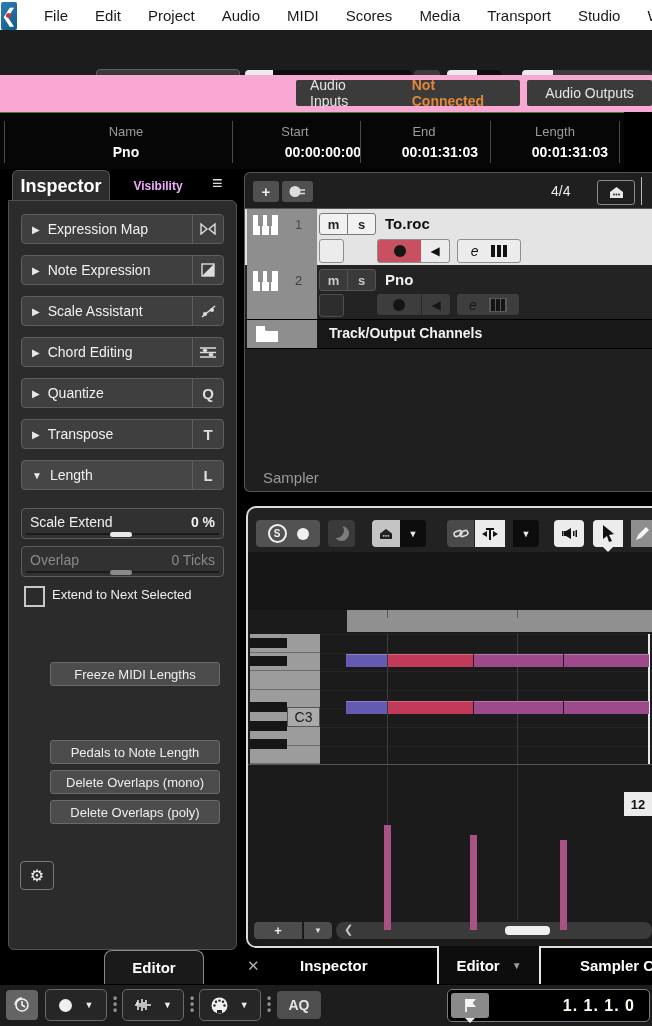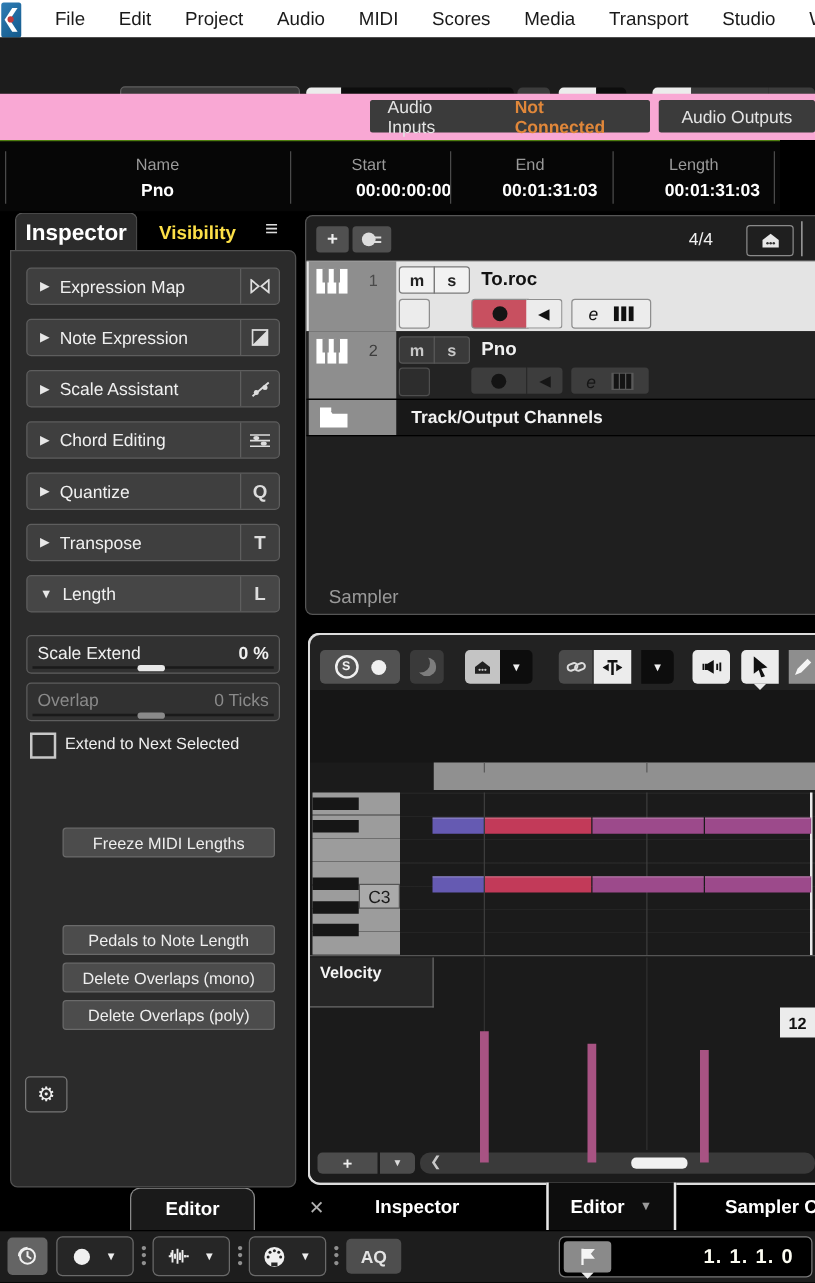--- a/index.html
+++ b/index.html
@@ -39,21 +39,21 @@
 
   
   #infoline{left:0;top:112px;width:624px;height:56px;background:#060606;border-top:1px solid #4d7c0f;}
   .info-label{position:absolute;top:11px;color:#9a9a9a;font-size:13px;}
   .info-value{position:absolute;top:31px;color:#fff;font-size:14px;font-weight:bold;}
   .info-div{position:absolute;top:8px;width:1px;height:42px;background:#4a4a4a;}
 
   
   #insp-tab{left:12px;top:170px;width:96px;height:30px;background:#2c2c2c;border:1px solid #555;border-bottom:none;
             border-radius:6px 6px 0 0;color:#fff;font-weight:bold;font-size:18px;display:flex;align-items:center;justify-content:center;}
-  #vis-tab{left:112px;top:173px;width:92px;height:26px;color:#fde047;font-weight:bold;font-size:15px;display:flex;align-items:center;justify-content:center;}
+  #vis-tab{left:112px;top:173px;width:92px;height:26px;color:#f0abfc;font-weight:bold;font-size:12px;display:flex;align-items:center;justify-content:center;}
   #insp-menu{left:212px;top:173px;color:#ddd;font-size:18px;font-weight:bold;}
   #left-panel{left:8px;top:200px;width:229px;height:750px;background:#2b2b2b;border:1px solid #505050;border-radius:0 6px 6px 6px;box-sizing:border-box;}
   .section{position:absolute;left:12px;width:203px;height:30px;background:#3f3f3f;border:1px solid #5e5e5e;border-radius:4px;
            display:flex;align-items:center;box-sizing:border-box;}
   .section .tri{color:#e8e8e8;font-size:10px;margin:0 8px 0 10px;}
   .section .sec-label{color:#f0f0f0;font-size:14px;flex:1;}
   .section .sec-icon{width:30px;height:28px;border-left:1px solid #5e5e5e;display:flex;align-items:center;justify-content:center;
                      color:#ddd;font-size:15px;font-weight:bold;}
   .field{position:absolute;left:12px;width:203px;height:31px;border:1px solid #5e5e5e;border-radius:4px;box-sizing:border-box;background:#313131;}
   .field .fl{position:absolute;left:8px;top:5px;font-size:14px;color:#f0f0f0;}
@@ -456,26 +456,23 @@
 
       <div class="ez" id="keybed" style="left:2px;top:82px;width:70px;height:130px;background:repeating-linear-gradient(180deg,#9c9c9c 0px,#9c9c9c 17.6px,#6e6e6e 17.6px,#6e6e6e 18.6px);"></div>
       <div class="ez" style="left:39px;top:155px;width:33px;height:20px;background:#aaa;border:1px solid #555;box-sizing:border-box;display:flex;align-items:center;justify-content:center;color:#1a1a1a;font-size:14px;">
           <span>C3</span>
         </div>
 
       <div class="ez" style="left:72px;top:82px;width:332px;height:130px;background:repeating-linear-gradient(180deg,rgba(255,255,255,0.04) 0px,rgba(255,255,255,0.04) 1px,transparent 1px,transparent 18.6px);"></div>
 
       <div class="ez" style="left:400px;top:82px;width:2px;height:130px;background:#e8e8e8;"></div>
 
-      <div class="ez" id="velocity-box" style="left:0;top:214px;width:99px;height:40px;">
-        <span style="position:absolute;left:8px;top:4px;color:#f5f5f5;font-weight:bold;font-size:13px;">Velocity</span>
-      </div>
       <div class="ez" style="left:0;top:212px;width:404px;height:1px;background:#555;"></div>
 
-      <div class="ez" id="vel-badge" style="left:376px;top:240px;width:28px;height:24px;margin-top:14px;">
+      <div class="ez" id="vel-badge" style="left:376px;top:240px;width:28px;height:24px;">
           <span>12</span>
         </div>
 
       <div class="ez tbtn" style="left:6px;top:370px;width:48px;height:17px;background:#4c4c4c;border-radius:4px 0 0 4px;color:#eee;font-weight:bold;font-size:13px;">+</div>
       <div class="ez tbtn" style="left:56px;top:370px;width:28px;height:17px;background:#4c4c4c;border-radius:0 4px 4px 0;color:#ddd;font-size:8px;">▼</div>
       <div class="ez" style="left:88px;top:370px;width:316px;height:17px;background:#3a3a3a;border-radius:8px;">
         <span style="position:absolute;left:8px;top:1px;color:#c8c8c8;font-size:11px;">❮</span>
         <div style="position:absolute;left:169px;top:4px;width:45px;height:9px;background:#f0f0f0;border-radius:4px;"></div>
       </div>
     <div style="position: absolute; left: 2px; top: 86px; width: 37px; height: 10px; background: rgb(22, 22, 22);"></div>

